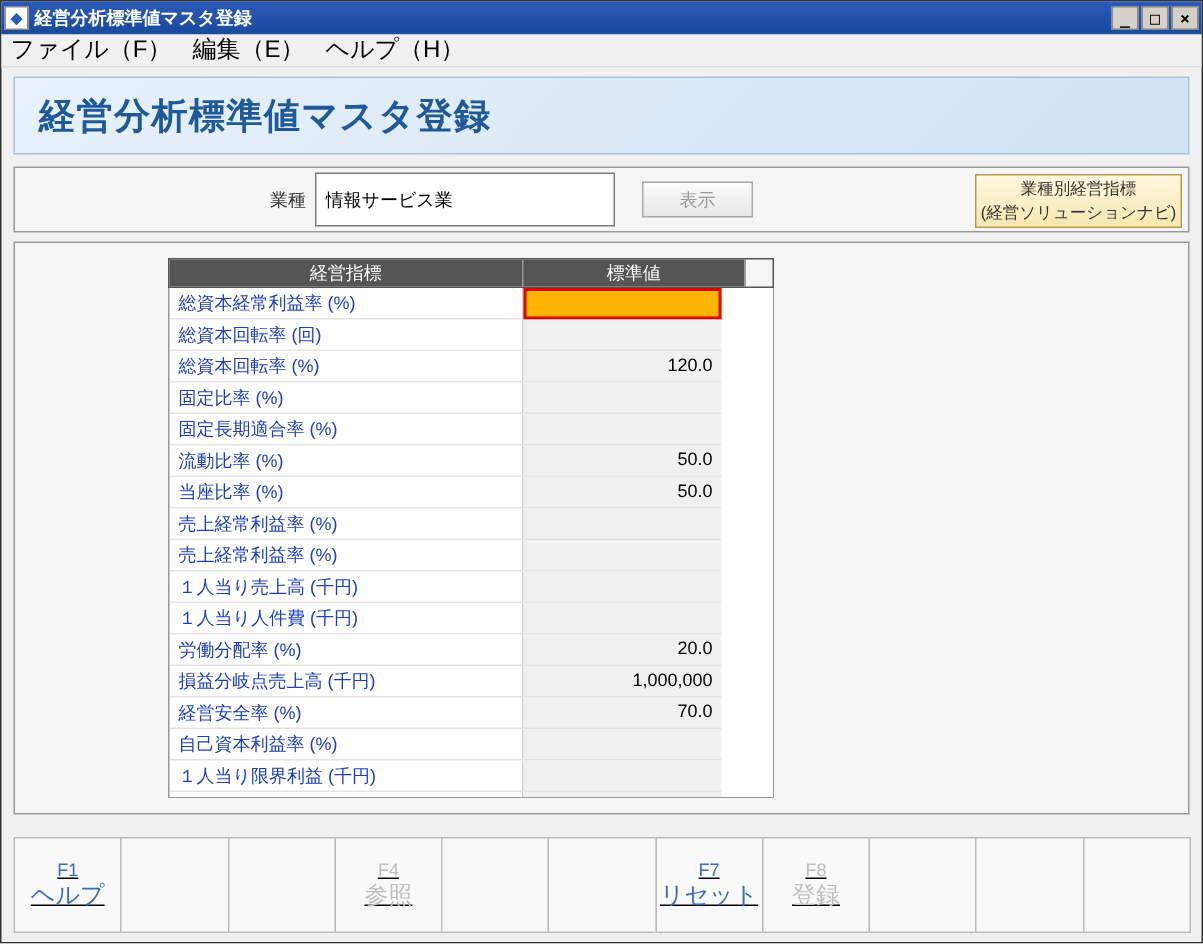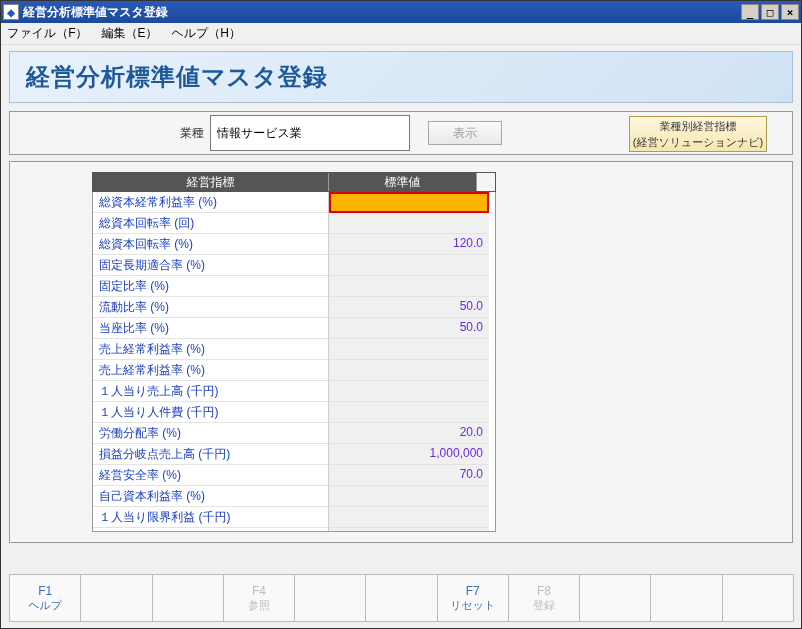--- a/index.html
+++ b/index.html
@@ -55,21 +55,21 @@
     font-family: monospace;
     font-size: 11px;
     color: #000;
   }
   .menubar {
     height: 22px;
     background: #f0f0f0;
     display: flex;
     align-items: center;
     padding: 0 6px;
-    font-size: 12px;
+    font-size: 16px;
     color: #000;
     border-bottom: 1px solid #ddd;
   }
   .menubar span { margin-right: 14px; }
   .top-banner {
     margin: 6px 8px 8px 8px;
     height: 52px;
     background: linear-gradient(135deg, #e8f1fb 0%, #cfe2f4 100%);
     border: 1px solid #a8c0d8;
     display: flex;
@@ -115,31 +115,31 @@
   }
   .ext-btn {
     width: 138px; height: 36px;
     border: 1px solid #b59a48;
     background: linear-gradient(#fff7df,#f5e7b0);
     font-size: 11px;
     text-align: center;
     line-height: 1.45;
     color: #333;
     position: absolute;
-    right: 25px;
+    right: 4px;
     top: 4px;
     padding-top: 2px;
   }
   .grid-panel {
     margin-top: 6px;
     height: 382px;
     padding: 10px;
   }
   .grid-wrap {
-    margin-left: 72px;
+    margin-left: 92px;
     width: 404px;
     position: relative;
     border-radius: 12px;
   }
   .grid-header {
     display: flex;
     height: 20px;
     border: 1px solid #555;
   }
   .gh-col {
@@ -166,55 +166,56 @@
     font-size: 12px;
   }
   .gc1 {
     width: 236px;
     border-right: 1px solid #ccc;
     border-bottom: 1px solid #e3e3e3;
     padding: 2px 6px;
     color: #1b3fc1;
   }
   .gc2 {
-    width: 160px;
+    width: 132px;
     border-bottom: 1px solid #e3e3e3;
     padding: 2px 6px;
     text-align: right;
-    color: #6d28d9;
+    color: #000000;
     background: #f0f0f0;
   }
   .gc2.selected {
     background: #ffb400;
     border: 2px solid #e00000;
     padding: 0 4px;
   }
   .fn-bar {
     position: absolute;
     left: 8px; right: 8px;
     bottom: 6px;
-    height: 48px;
-    display: flex;
+    height: 64px;
+    display: flex;
+    text-decoration: underline;
   }
   
   .fn-cell {
     flex: 1 1 0;
     border: 1px solid #bbb;
     background: #f9f9f9;
     display: flex;
     flex-direction: column;
     align-items: center;
     justify-content: center;
     font-size: 12px;
     color: #3a6db8;
     margin-right: -1px;
   }
   .fn-cell.disabled { color: #bdbdbd; }
   .fn-cell .fk { font-size: 12px; }
-  .fn-cell .fl { font-size: 11px; text-align: center; }
+  .fn-cell .fl { font-size: 16px; text-align: center; }
   
   .scroll-area::-webkit-scrollbar { width: 16px; }
   .scroll-area::-webkit-scrollbar-track { background: #e8e8e8; }
   .scroll-area::-webkit-scrollbar-thumb { background: #b8cde6; border: 1px solid #8aa; }
 </style>
 </head>
 <body>
 
 <div class="window">
 
@@ -261,25 +262,25 @@
           </div>
           <div class="grow">
             <div class="gc1">総資本回転率 (回)</div>
             <div class="gc2"></div>
           </div>
           <div class="grow">
             <div class="gc1">総資本回転率 (%)</div>
             <div class="gc2">120.0</div>
           </div>
           <div class="grow">
+            <div class="gc1">固定比率 (%)</div>
+            <div class="gc2"></div>
+          </div>
+          <div class="grow">
             <div class="gc1">固定長期適合率 (%)</div>
-            <div class="gc2"></div>
-          </div>
-          <div class="grow">
-            <div class="gc1">固定比率 (%)</div>
             <div class="gc2"></div>
           </div>
           <div class="grow">
             <div class="gc1">流動比率 (%)</div>
             <div class="gc2">50.0</div>
           </div>
           <div class="grow">
             <div class="gc1">当座比率 (%)</div>
             <div class="gc2">50.0</div>
           </div>

